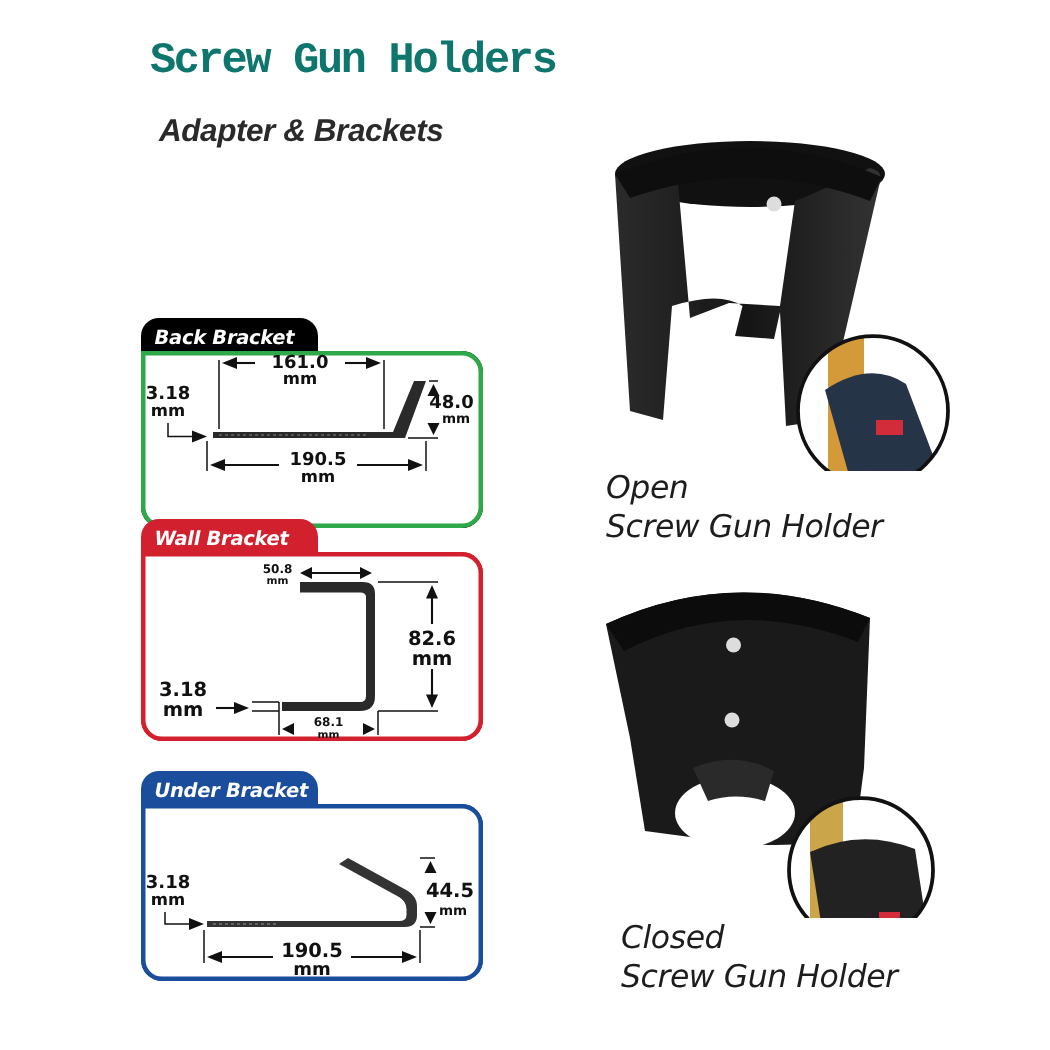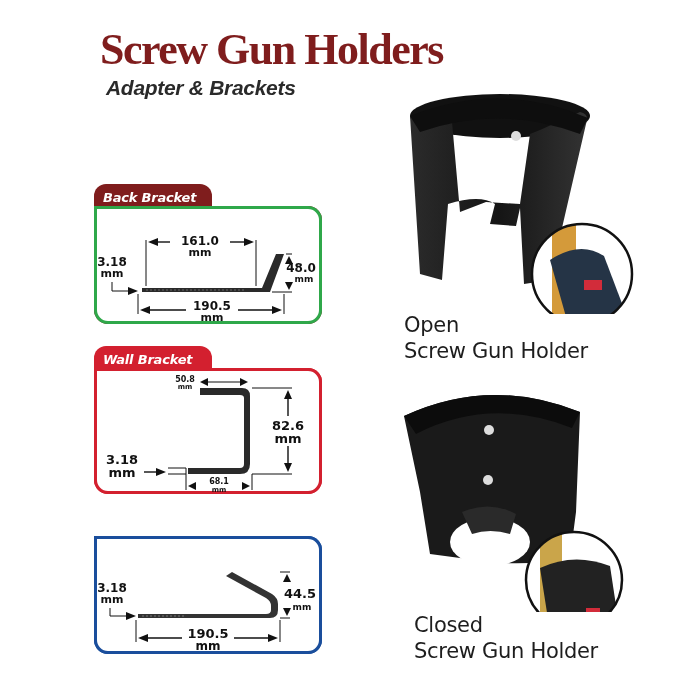--- a/index.html
+++ b/index.html
@@ -1,22 +1,22 @@
 <!DOCTYPE html>
 <html><head>
 <meta charset="utf-8">
 <style>
   * { box-sizing: border-box; margin: 0; padding: 0; }
   html, body { width: 700px; height: 700px; background: #ffffff; overflow: hidden; }
   body { position: relative; font-family: "DejaVu Sans", sans-serif; color: #1a1a1a; }
 
   .title {
     position: absolute; left: 100px; top: 24px;
-    font-family: Liberation Serif, serif; font-weight: bold;
-    font-size: 44px; letter-spacing: -1.5px; color: #7f1d1d;
+    font-family: Liberation Mono, monospace; font-weight: bold;
+    font-size: 29px; letter-spacing: -1.5px; color: #0f766e;
   }
   .subtitle {
     position: absolute; left: 106px; top: 76px;
     font-family: Liberation Sans, sans-serif; font-weight: bold; font-style: italic;
     font-size: 21px; color: #2a2a2a; letter-spacing: -0.3px;
   }
 
   
   .card { position: absolute; left: 94px; width: 228px; }
   .card .tab {
@@ -25,33 +25,33 @@
     color: #fff; font-weight: bold; font-style: italic; font-size: 13px;
     padding: 6px 0 0 9px; letter-spacing: -0.2px;
   }
   .card .box {
     position: absolute; left: 0; top: 22px; width: 228px; height: 118px;
     border-radius: 0 14px 14px 14px; background: #fff;
   }
   .card .box-inner {
     position: absolute; inset: 0; border-radius: 0 14px 14px 14px;
   }
-  .green .tab, .green .box { background: #7f1d1d; }
+  .green .tab, .green .box { background: #000000; margin-top: 28px; }
   .green .box-inner { border: 3px solid #2fa84a; background:#fff; }
   .red .tab, .red .box { background: #d3202f; }
   .red .box-inner { border: 3px solid #d3202f; background:#fff; }
   .blue .tab, .blue .box { background: #1a4e9c; }
   .blue .box-inner { border: 3px solid #1a4e9c; background:#fff; }
   .card svg { position: absolute; left: 0; top: 22px; }
   .dim { font-family: "DejaVu Sans", sans-serif; font-weight: bold; fill: #111; }
 
   
   .photo { position: absolute; }
   .caption {
-    position: absolute; font-size: 21px; color: #1d1d1d;
+    position: absolute; font-style: italic; font-size: 21px; color: #1d1d1d;
     line-height: 26px; letter-spacing: -0.3px;
   }
 </style>
 </head>
 <body>
 
 <div class="title">Screw Gun Holders</div>
 <div class="subtitle">Adapter &amp; Brackets</div>
 
 <div class="card green" style="top:184px; height:144px;">
@@ -123,20 +123,21 @@
 
     <line x1="92" y1="100" x2="92" y2="122" stroke="#111"></line>
     <line x1="158" y1="106" x2="158" y2="122" stroke="#111"></line>
     <path d="M94 118 L102 114 L102 122 Z M156 118 L148 114 L148 122 Z" fill="#111"></path>
     <text class="dim" x="125" y="116" font-size="8" text-anchor="middle">68.1</text>
     <text class="dim" x="125" y="124" font-size="7" text-anchor="middle">mm</text>
   </svg>
 </div>
 
 <div class="card blue" style="top:514px; height:144px;">
+  <div class="tab">Under Bracket</div>
   <div class="box">
       <div class="box-inner"></div>
     </div>
   <svg width="228" height="120" viewBox="0 0 228 120">
     <path d="M44 82 L176 82 Q184 82 184 74 L184 68 Q184 62 178 58 L138 36 L132 40 L172 62 Q177 65 177 70 L177 74 Q177 78 172 78 L44 78 Z" fill="#333"></path>
     <line x1="48" y1="80" x2="90" y2="80" stroke="#777" stroke-dasharray="2,2"></line>
 
     <line x1="186" y1="36" x2="196" y2="36" stroke="#111"></line>
     <line x1="186" y1="82" x2="196" y2="82" stroke="#111"></line>
     <path d="M193 38 L189 46 L197 46 Z M193 80 L189 72 L197 72 Z" fill="#111"></path>

